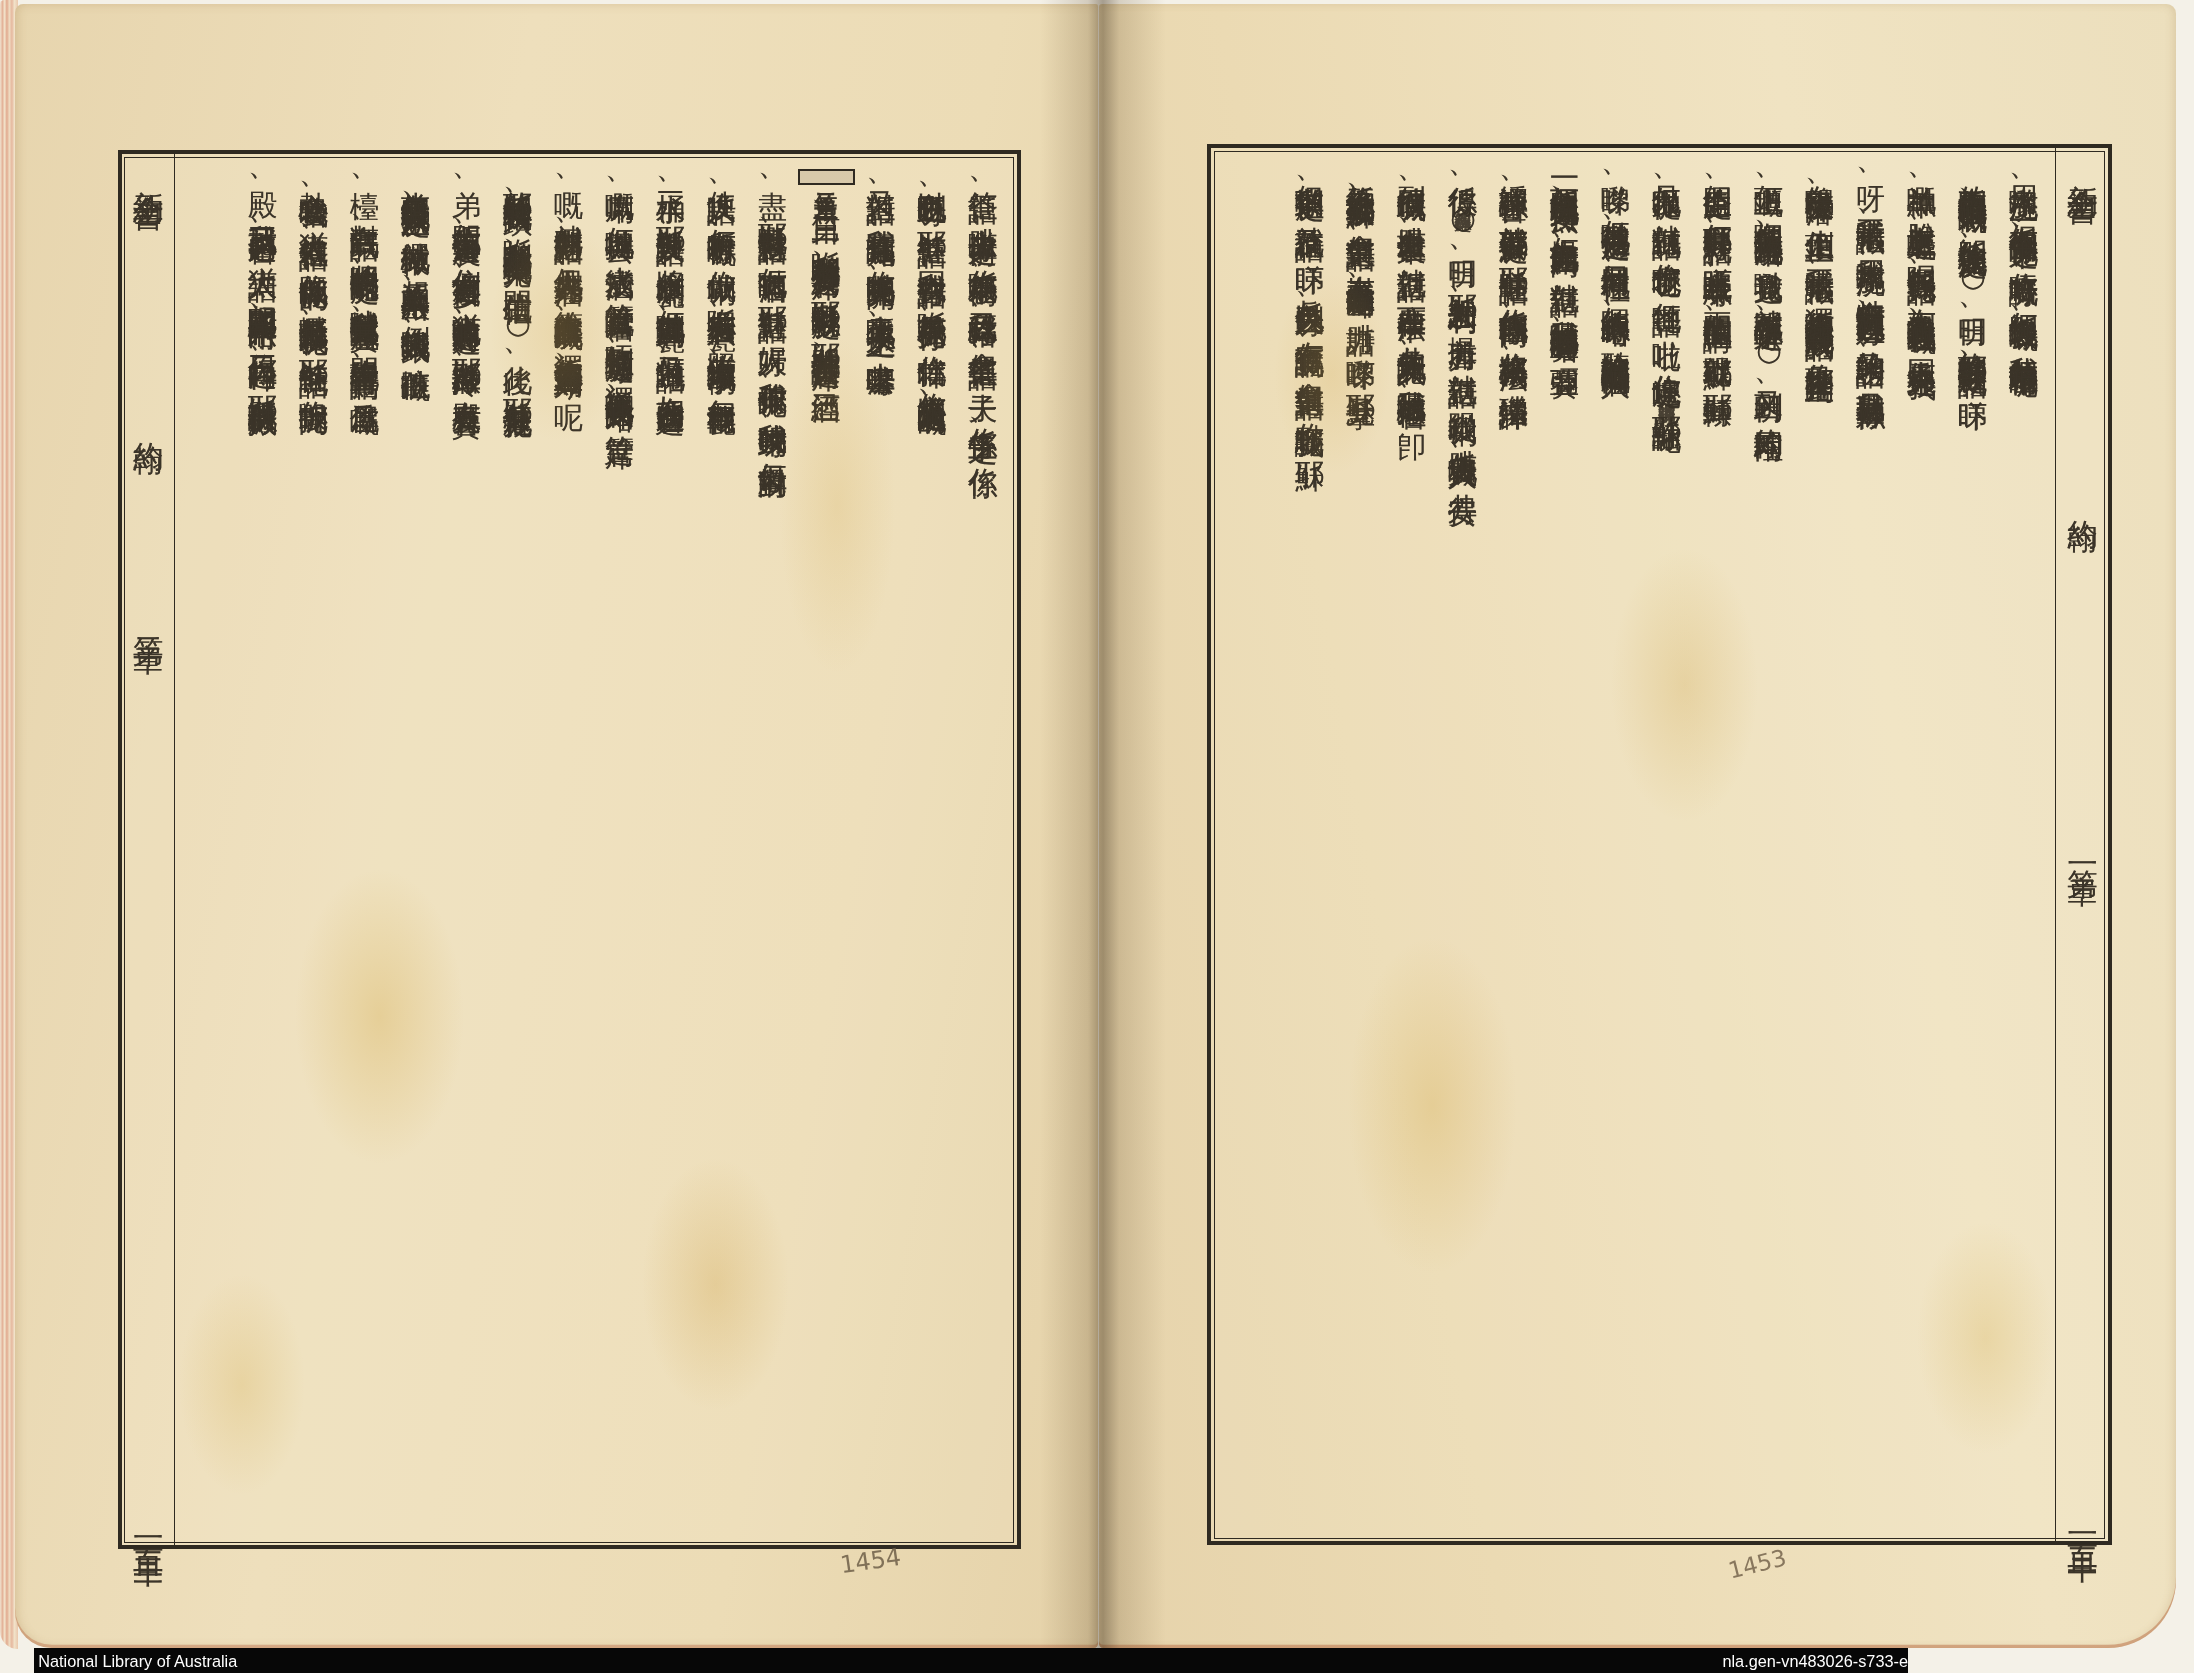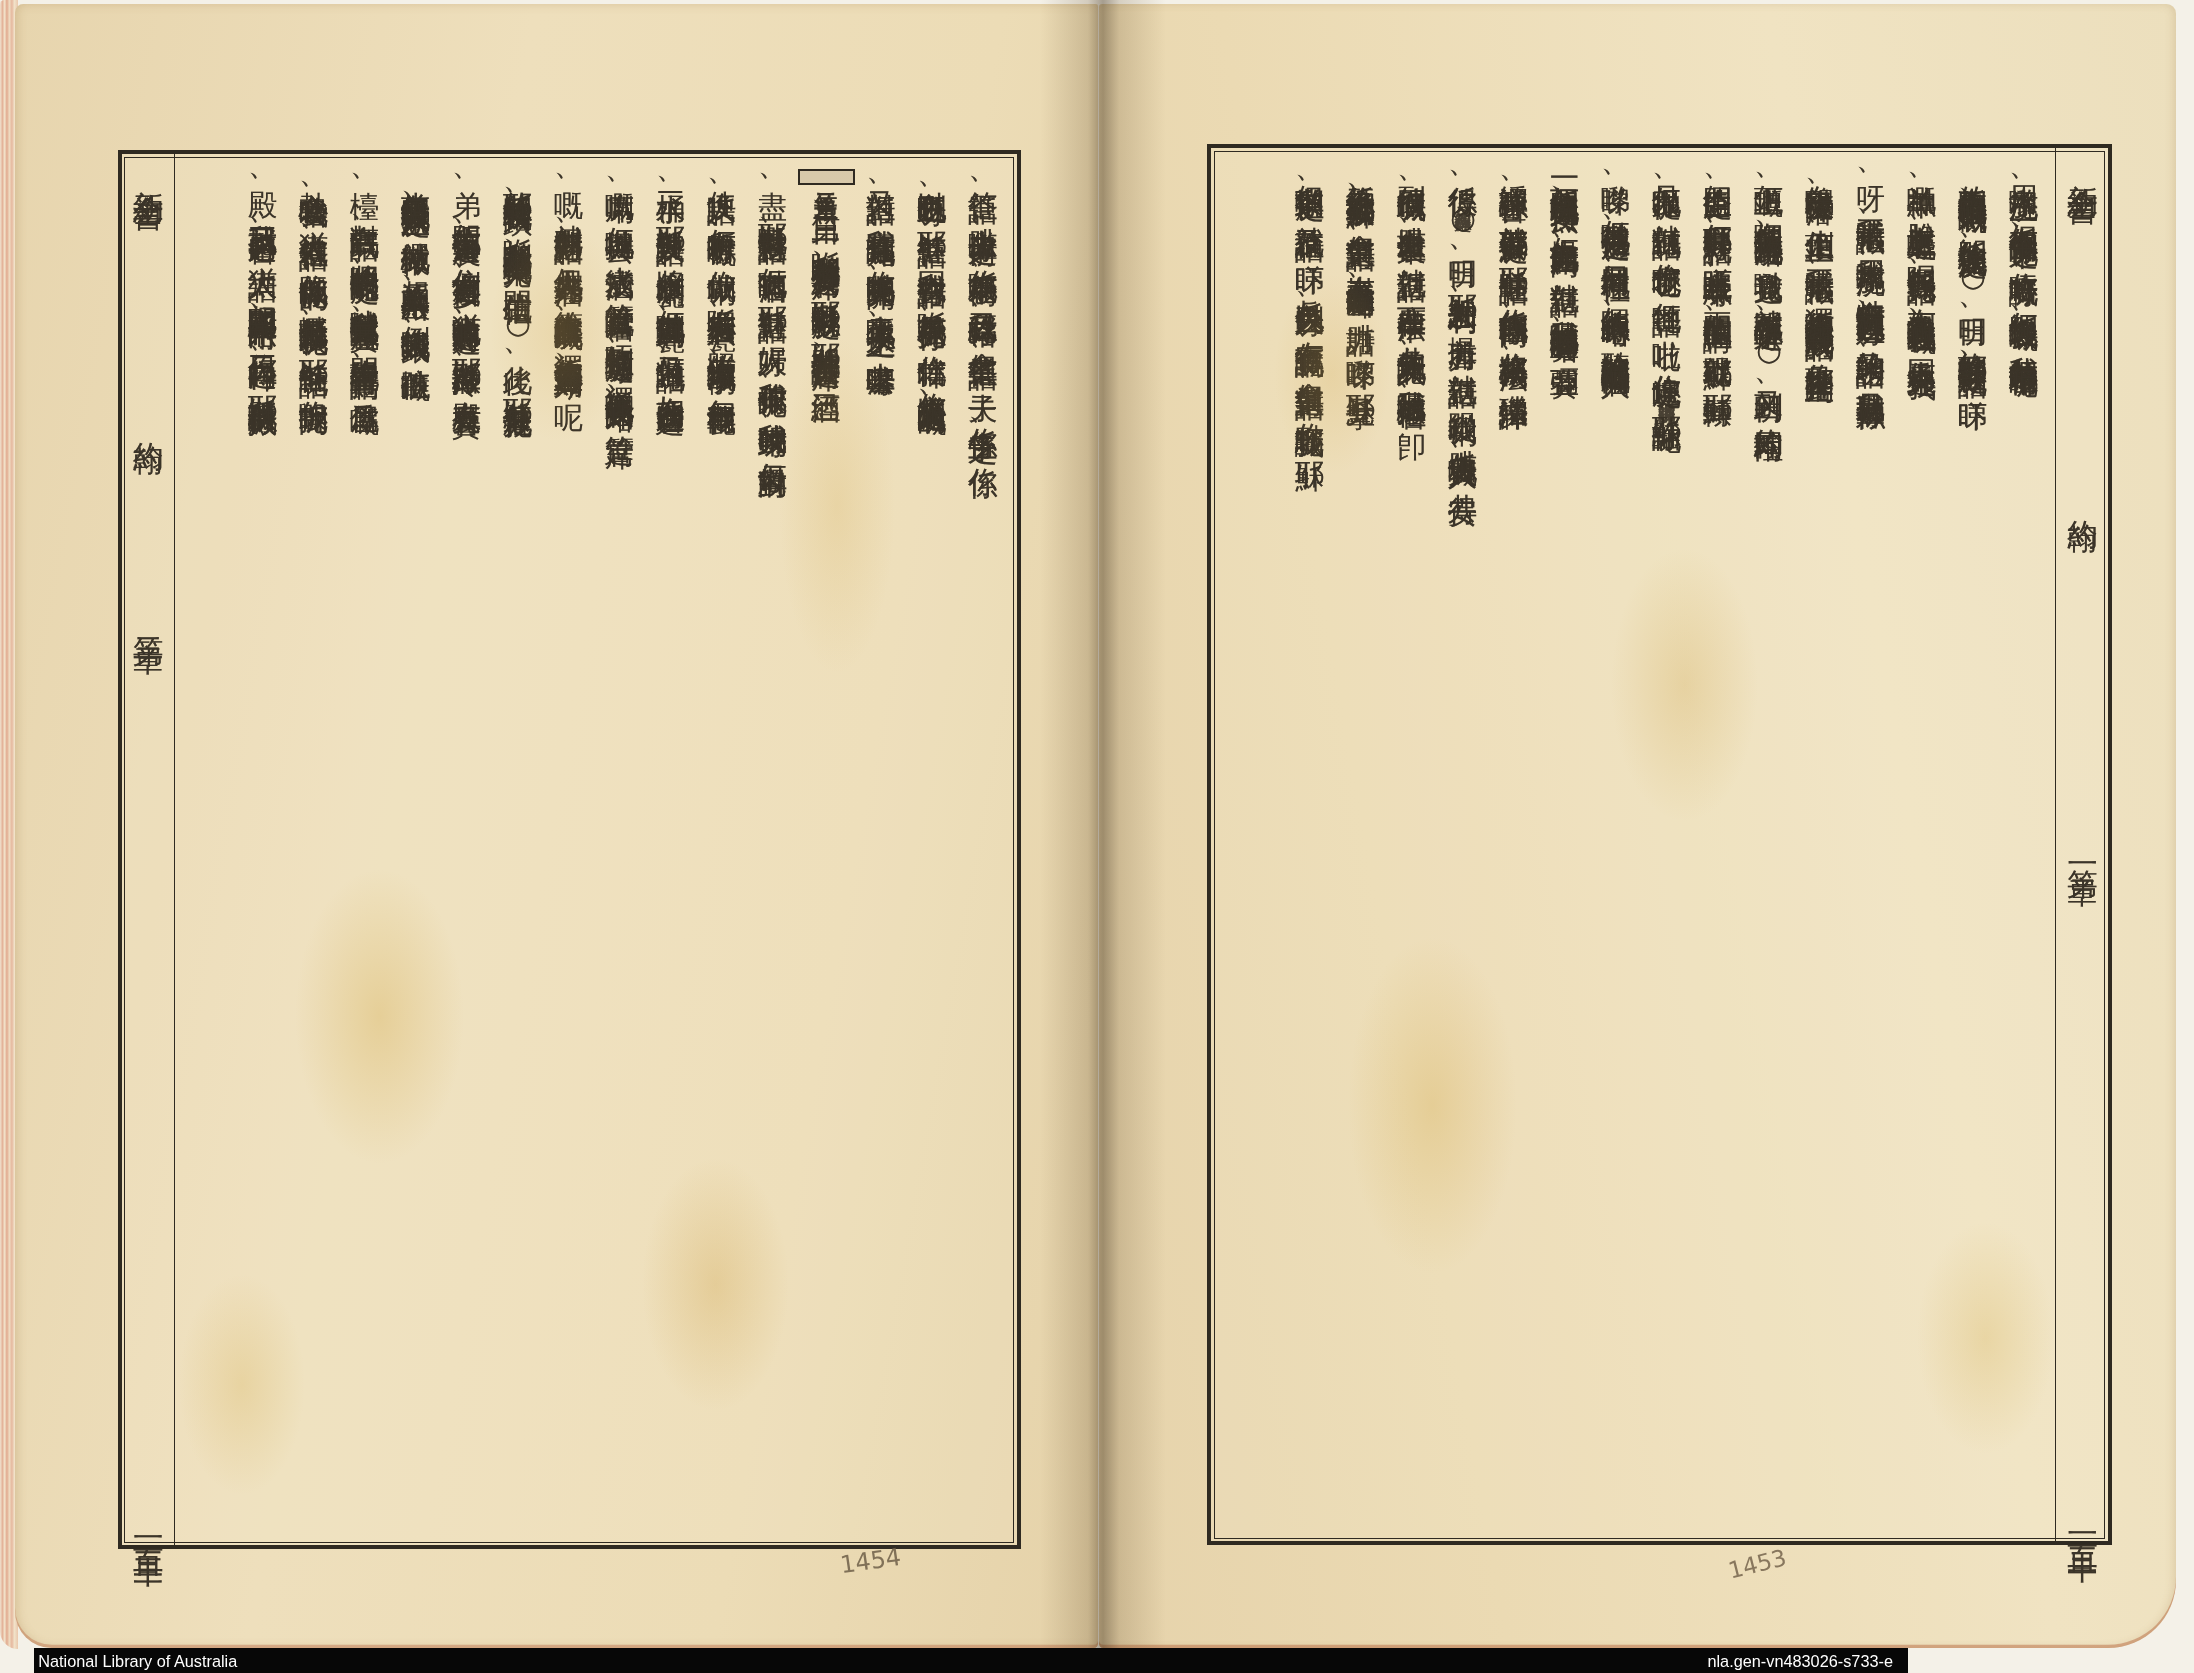--- a/index.html
+++ b/index.html
@@ -86,21 +86,21 @@
     color:#6f6049;opacity:.85;
   }
   .pencil-left{left:840px;top:1547px;font-size:24px;transform:rotate(-8deg);}
   .pencil-right{left:1728px;top:1551px;font-size:23px;transform:rotate(-14deg);color:#77664e;}
   
   .footer-bar{
     position:absolute;left:0;bottom:0;width:1874px;height:26px;background:#070707;
     color:#ffffff;font-family:"Liberation Sans","DejaVu Sans",sans-serif;font-size:16.3px;margin-left:34px;
   }
   .footer-bar .fleft{position:absolute;left:4.2px;top:3.7px;}
-  .footer-bar .fright{position:absolute;right:15px;top:3.7px;}
+  .footer-bar .fright{position:absolute;right:0;top:3.7px;}
 </style>
 </head>
 <body>
 
 <div class="page-stack-edge"></div>
 
 <div class="page page-left">
   <div class="frame frame-l">
     <div class="inner-rule"></div>
 

